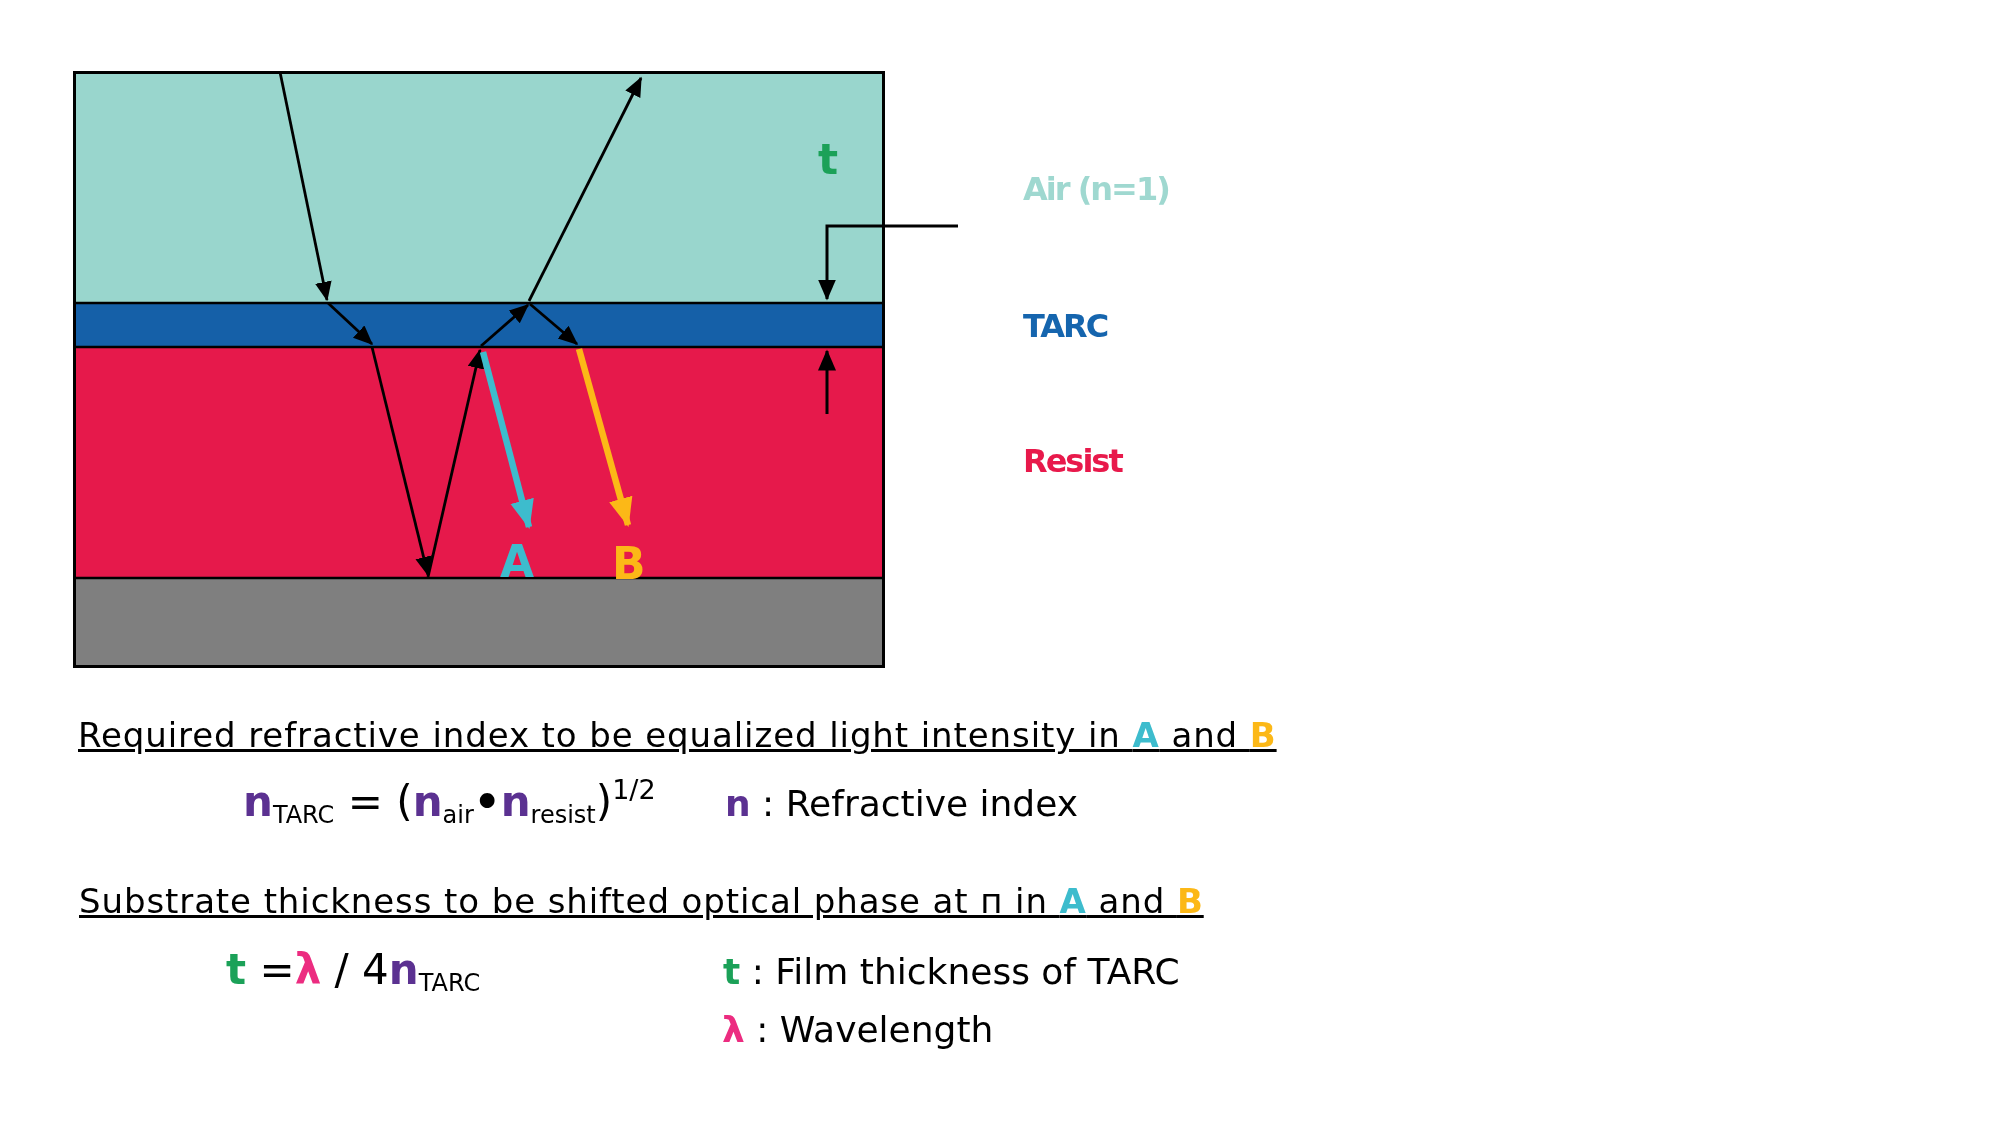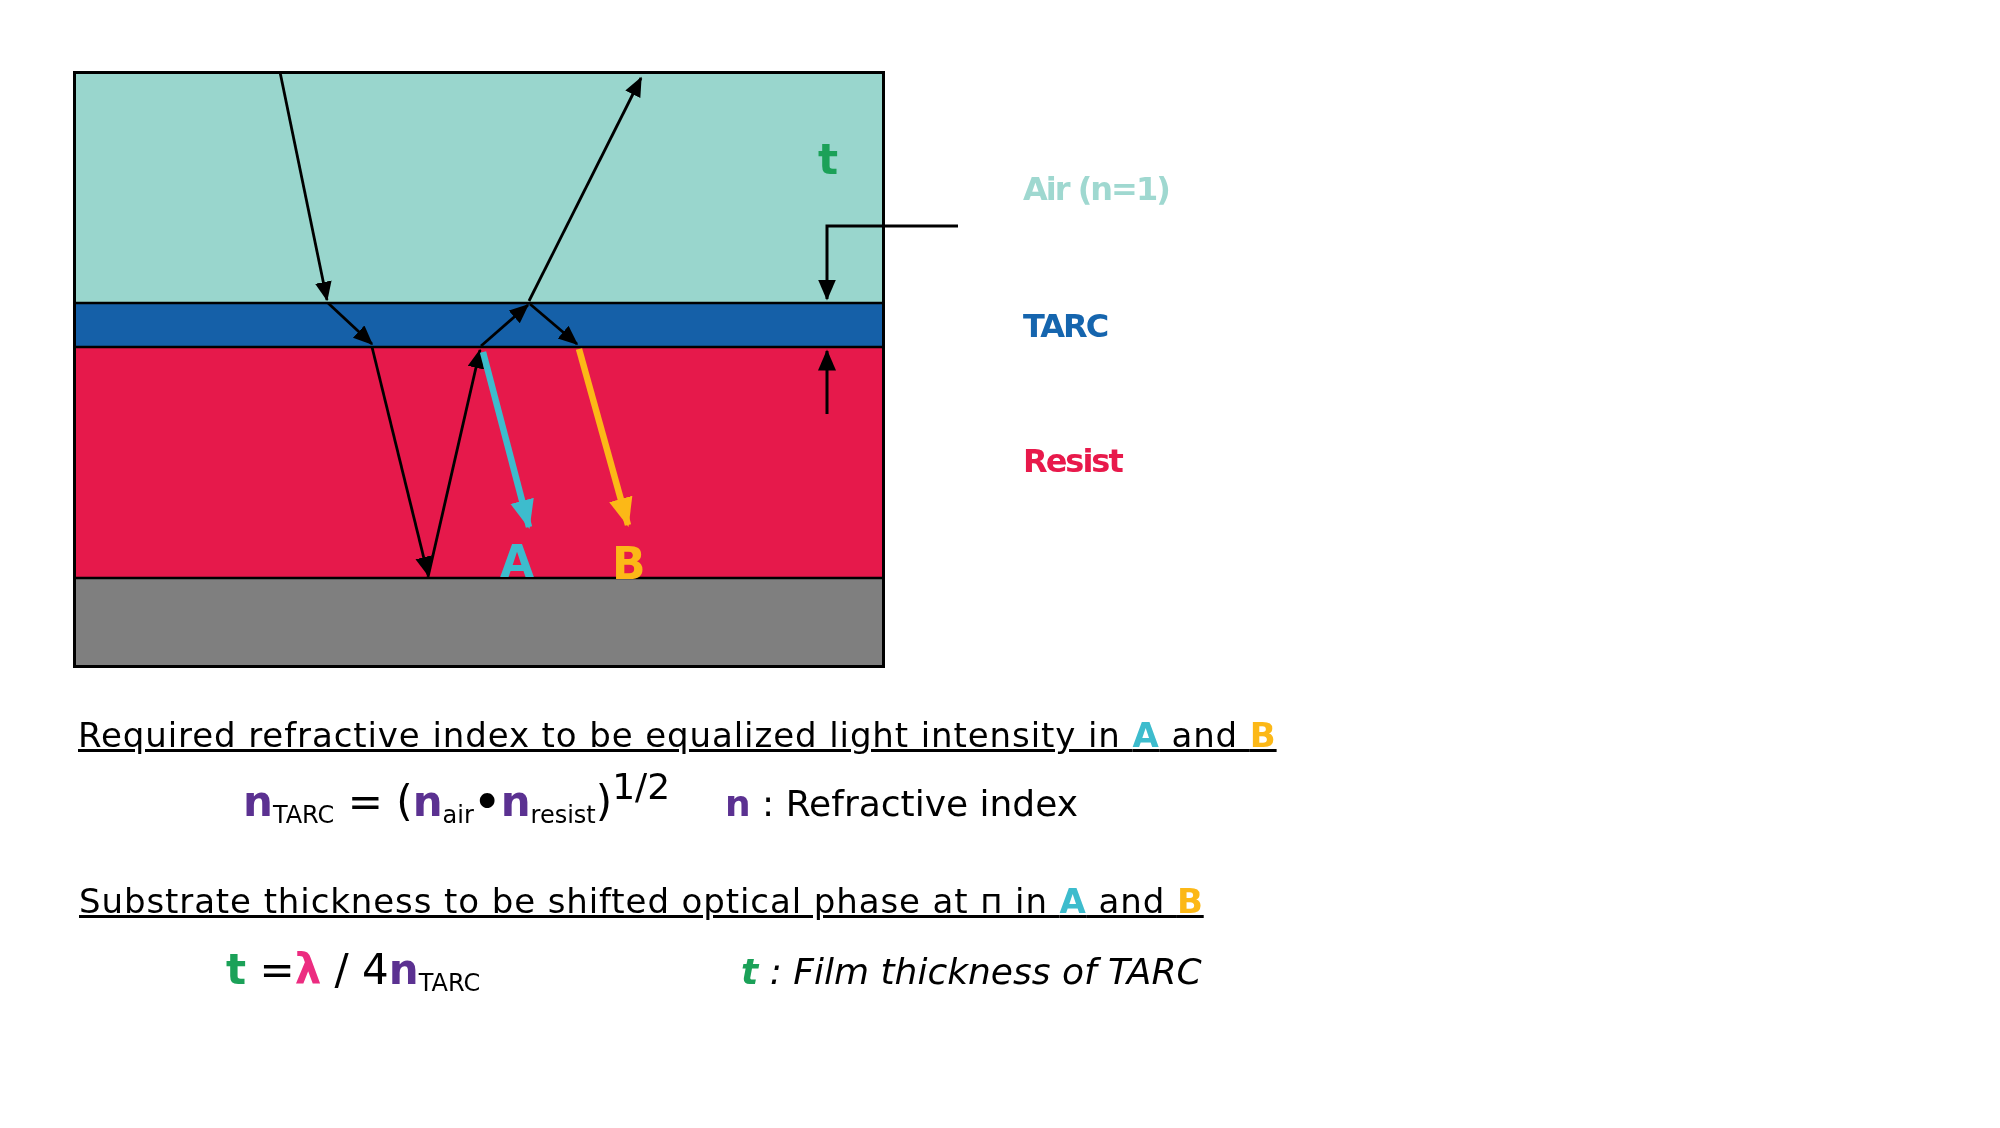--- a/index.html
+++ b/index.html
@@ -19,21 +19,21 @@
   .stmt{font-size:34px;letter-spacing:0.9px;text-decoration:underline;}
   .frm{font-size:42px;}
   .def{font-size:36px;}
   .b{font-weight:bold;}
   .cyan{color:var(--cyan);}
   .yellow{color:var(--yellow);}
   .purple{color:var(--purple);}
   .green{color:var(--green);}
   .pink{color:var(--pink);}
   .sub{font-size:24px;position:relative;top:7px;}
-  .sup{font-size:36px;position:relative;top:-17px;margin-top:44px;}
+  .sup{font-size:27px;position:relative;top:-17px;margin-top:44px;}
 </style>
 </head>
 <body>
 
 <div class="page">
   <svg class="diagram" viewBox="0 0 2000 1128">
     <defs>
       <marker id="mblack" markerWidth="9" markerHeight="8" refX="6.5" refY="3" orient="auto">
         <path d="M0,0 L7,3 L0,6 z" style="fill:var(--ray)"></path>
       </marker>
@@ -88,15 +88,16 @@
   <div class="txt stmt" style="left:78px;top:718px;"><span>Required refractive index to be equalized light intensity in </span><span class="cyan b">A</span><span> and </span><span class="yellow b">B</span></div>
 
   <div class="txt frm" style="left:243px;top:781px;"><span class="purple b">n</span><span class="sub">TARC</span><span> = </span><span>(</span><span class="purple b">n</span><span class="sub">air</span><span class="b">•</span><span class="purple b">n</span><span class="sub">resist</span><span>)</span><span class="sup">1/2</span></div>
 
   <div class="txt def" style="left:725px;top:786px;text-align:right;"><span class="purple b">n</span><span> : Refractive index</span></div>
 
   <div class="txt stmt" style="left:79px;top:884px;"><span>Substrate thickness to be shifted optical phase at п in </span><span class="cyan b">A</span><span> and </span><span class="yellow b">B</span></div>
 
   <div class="txt frm" style="left:226px;top:949px;"><span class="green b">t</span><span> =</span><span class="pink b">λ</span><span> / 4</span><span class="purple b">n</span><span class="sub">TARC</span></div>
 
-  <div class="txt def" style="left:741px;top:954px;font-style:italic;"><span class="green b">t</span><span> : Film thickness of TARC</span></div>
+  <div class="txt def" style="left:723px;top:954px;"><span class="green b">t</span><span> : Film thickness of TARC</span></div>
 
+  <div class="txt def" style="left:722px;top:1012px;"><span class="pink b">λ</span><span> : Wavelength</span></div>
 </div>
 
 </body></html>

